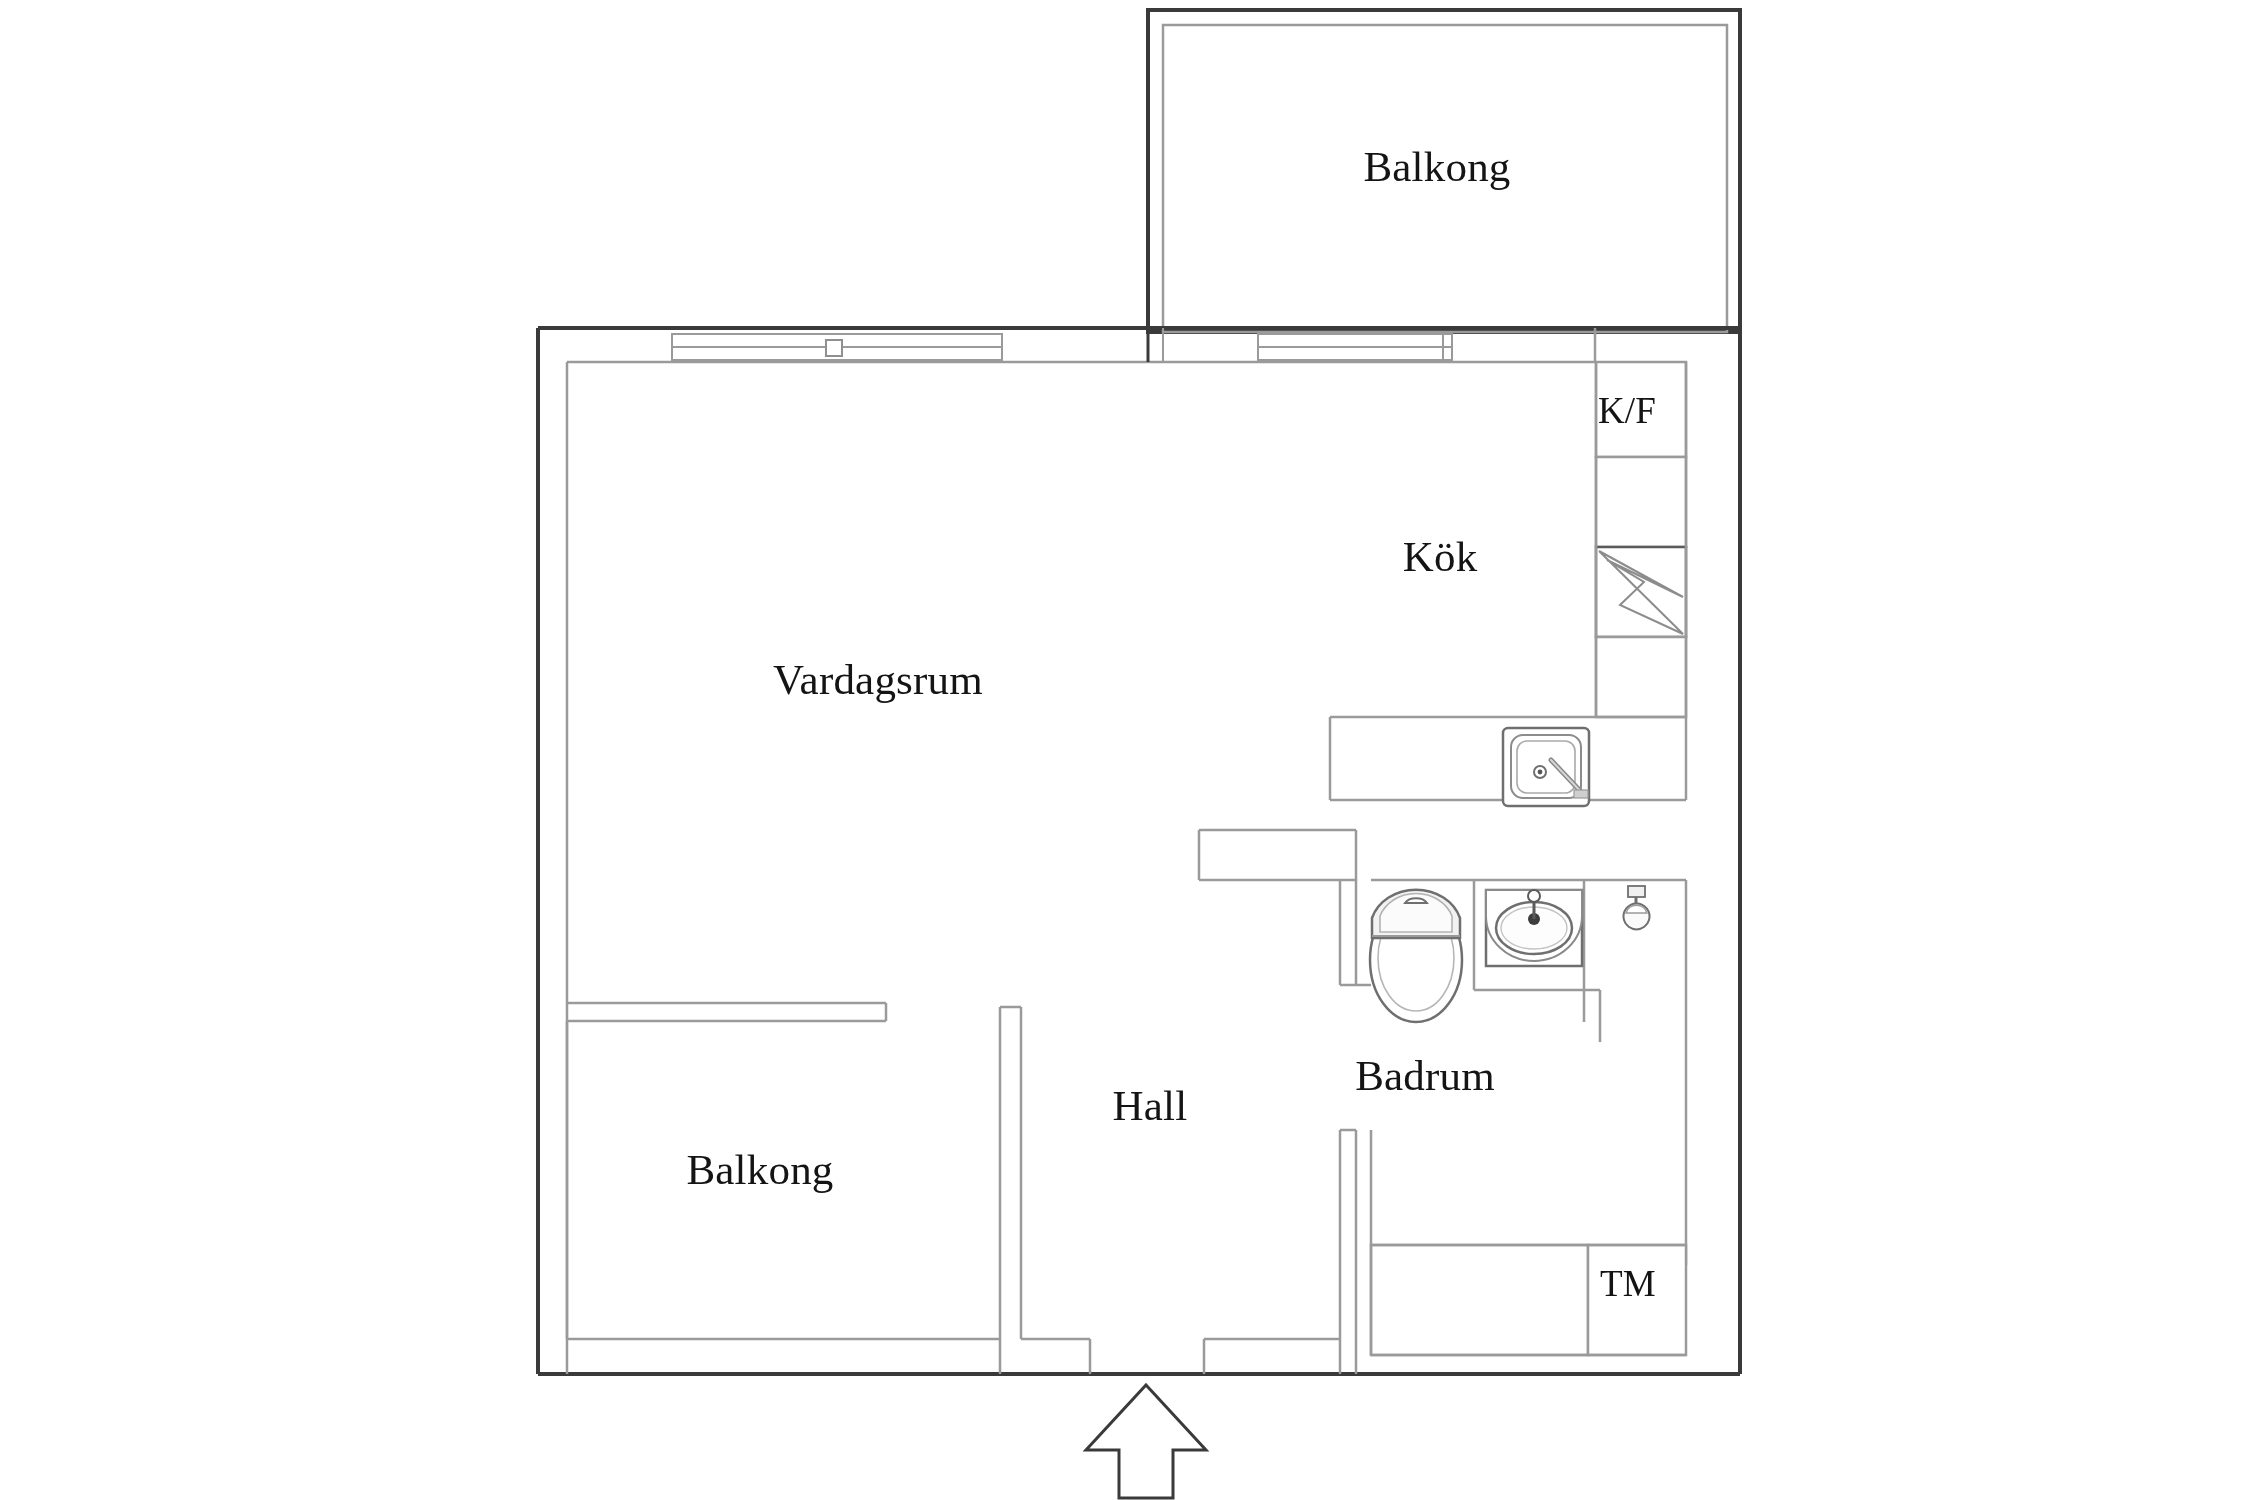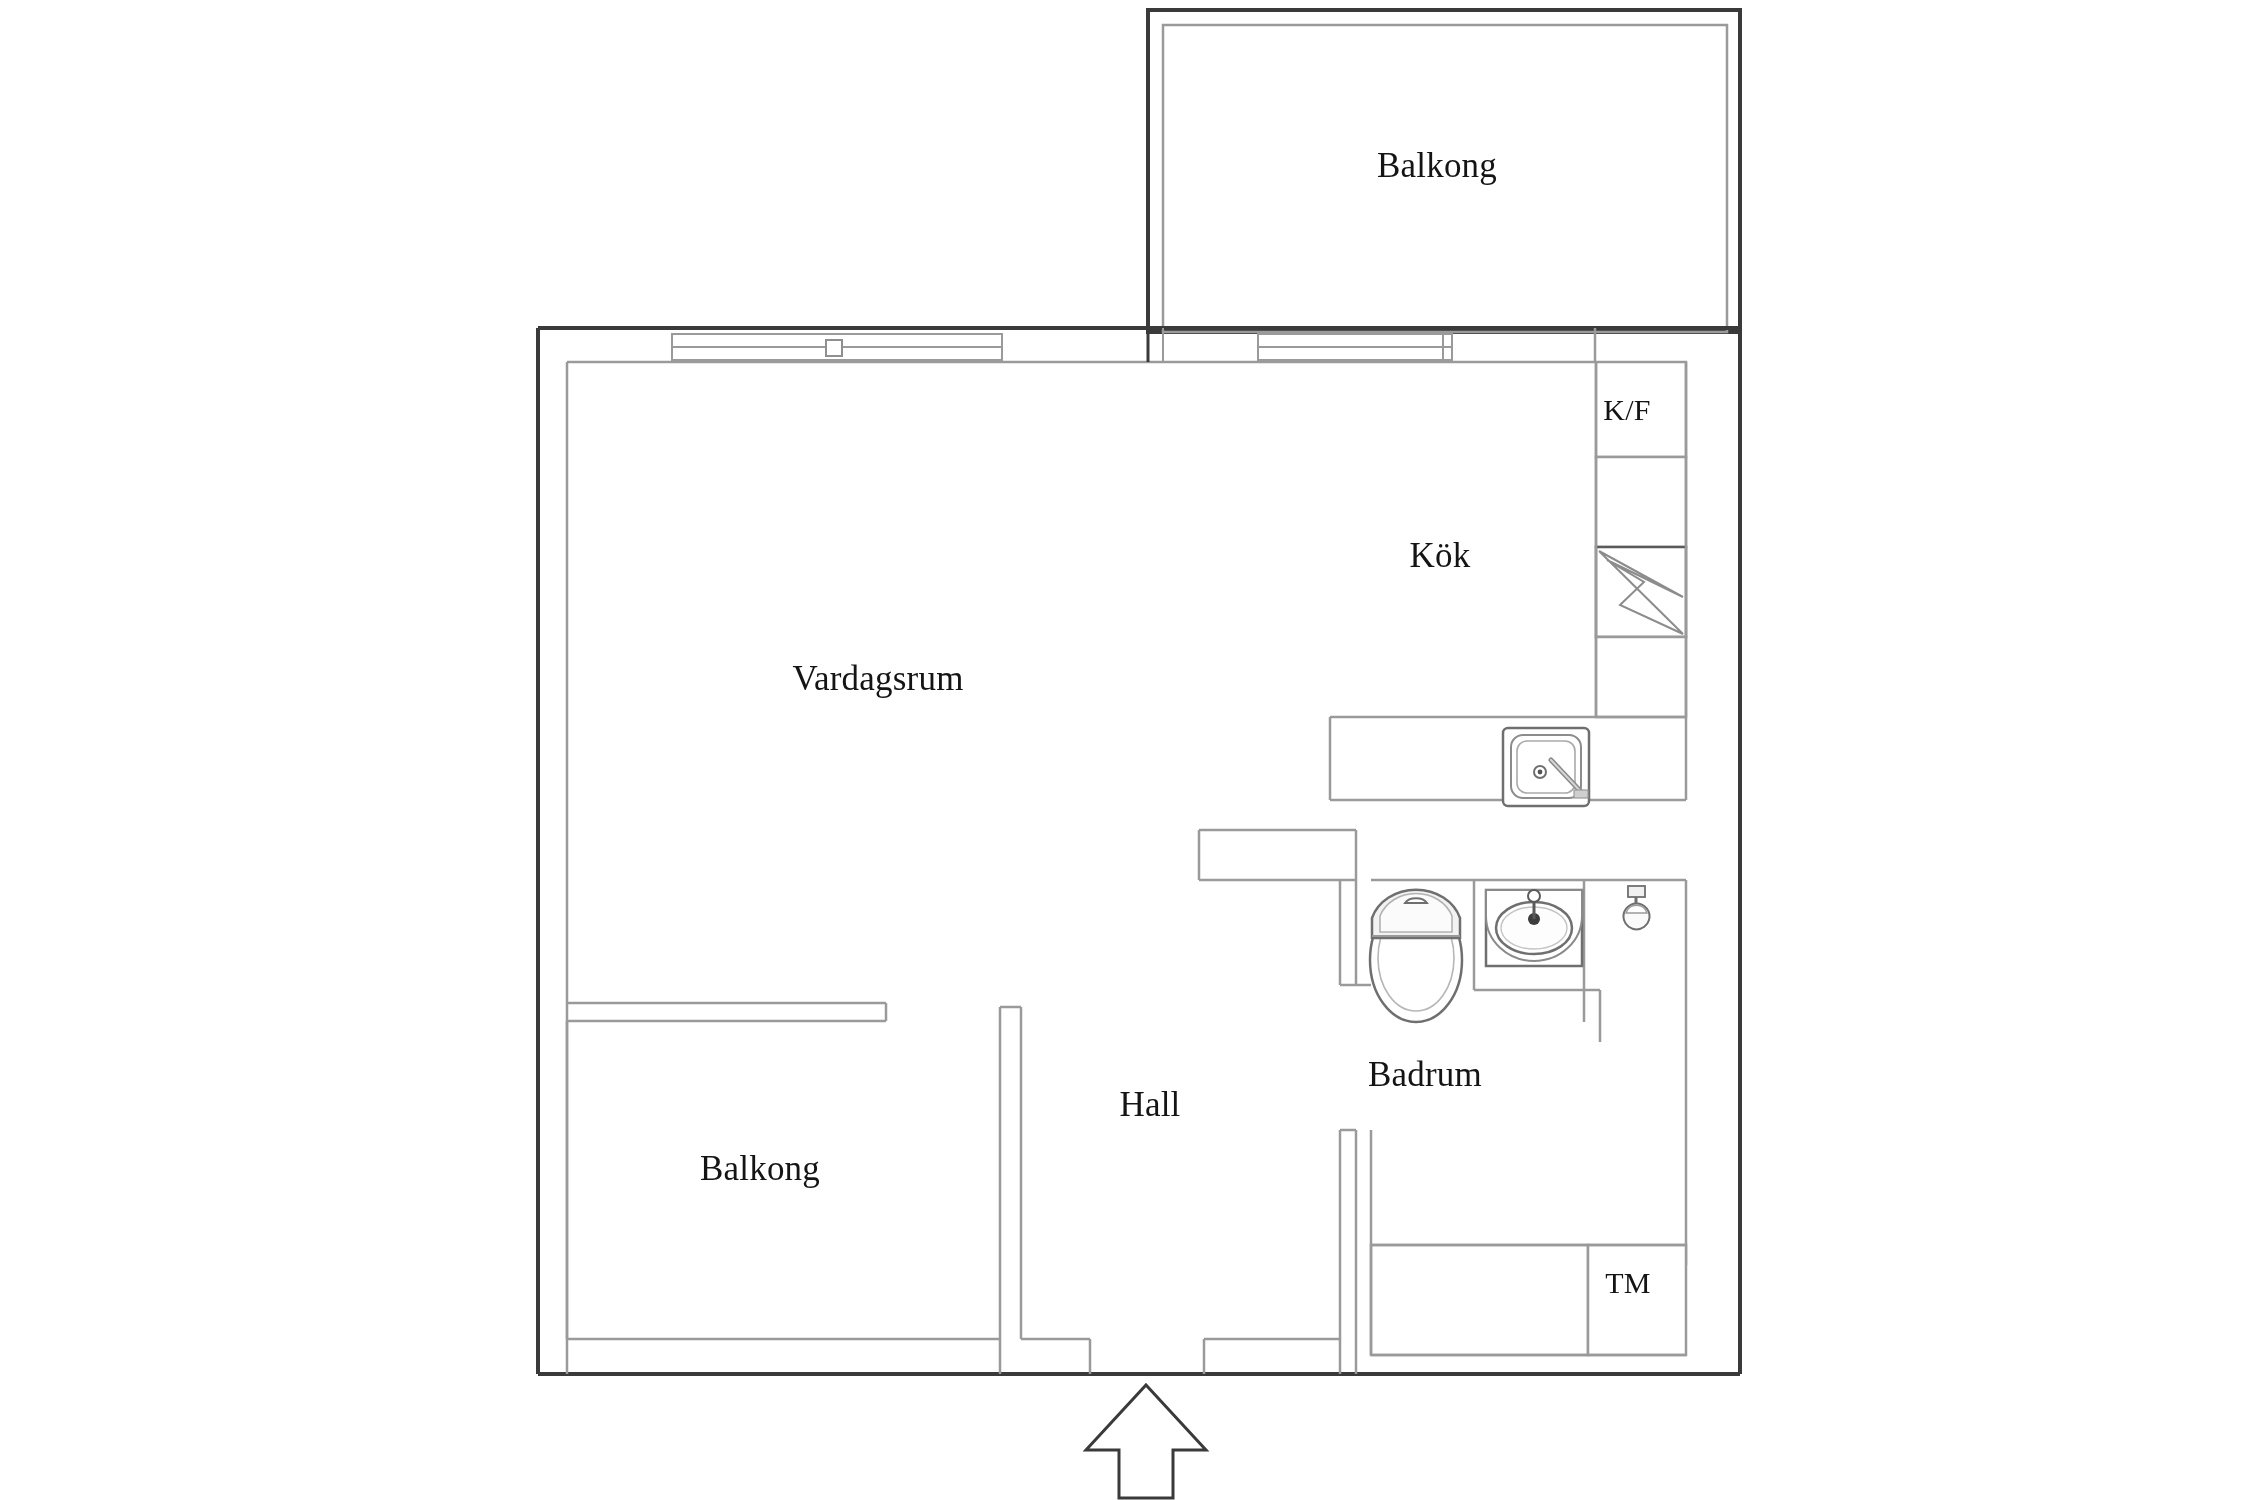--- a/index.html
+++ b/index.html
@@ -27,22 +27,22 @@
     height: 1500px;
   }
   .room-label {
     position: absolute;
     color: #141414;
     font-family: "Liberation Serif", "DejaVu Serif", serif;
     white-space: nowrap;
     transform: translate(-50%, -50%);
     letter-spacing: 0.2px;
   }
-  .label-lg { font-size: 35px; }
-  .label-md { font-size: 30px; }
+  .label-lg { font-size: 43px; }
+  .label-md { font-size: 37px; }
 </style>
 </head>
 <body>
 
 <div id="floorplan-root">
 
   <svg id="plan-svg" viewBox="0 0 2250 1500">
 
     <g>
       <path d="M 1148 10 L 1740 10 L 1740 332 L 1148 332 Z" fill="#ffffff" stroke="#3a3a3a" stroke-width="4"></path>

